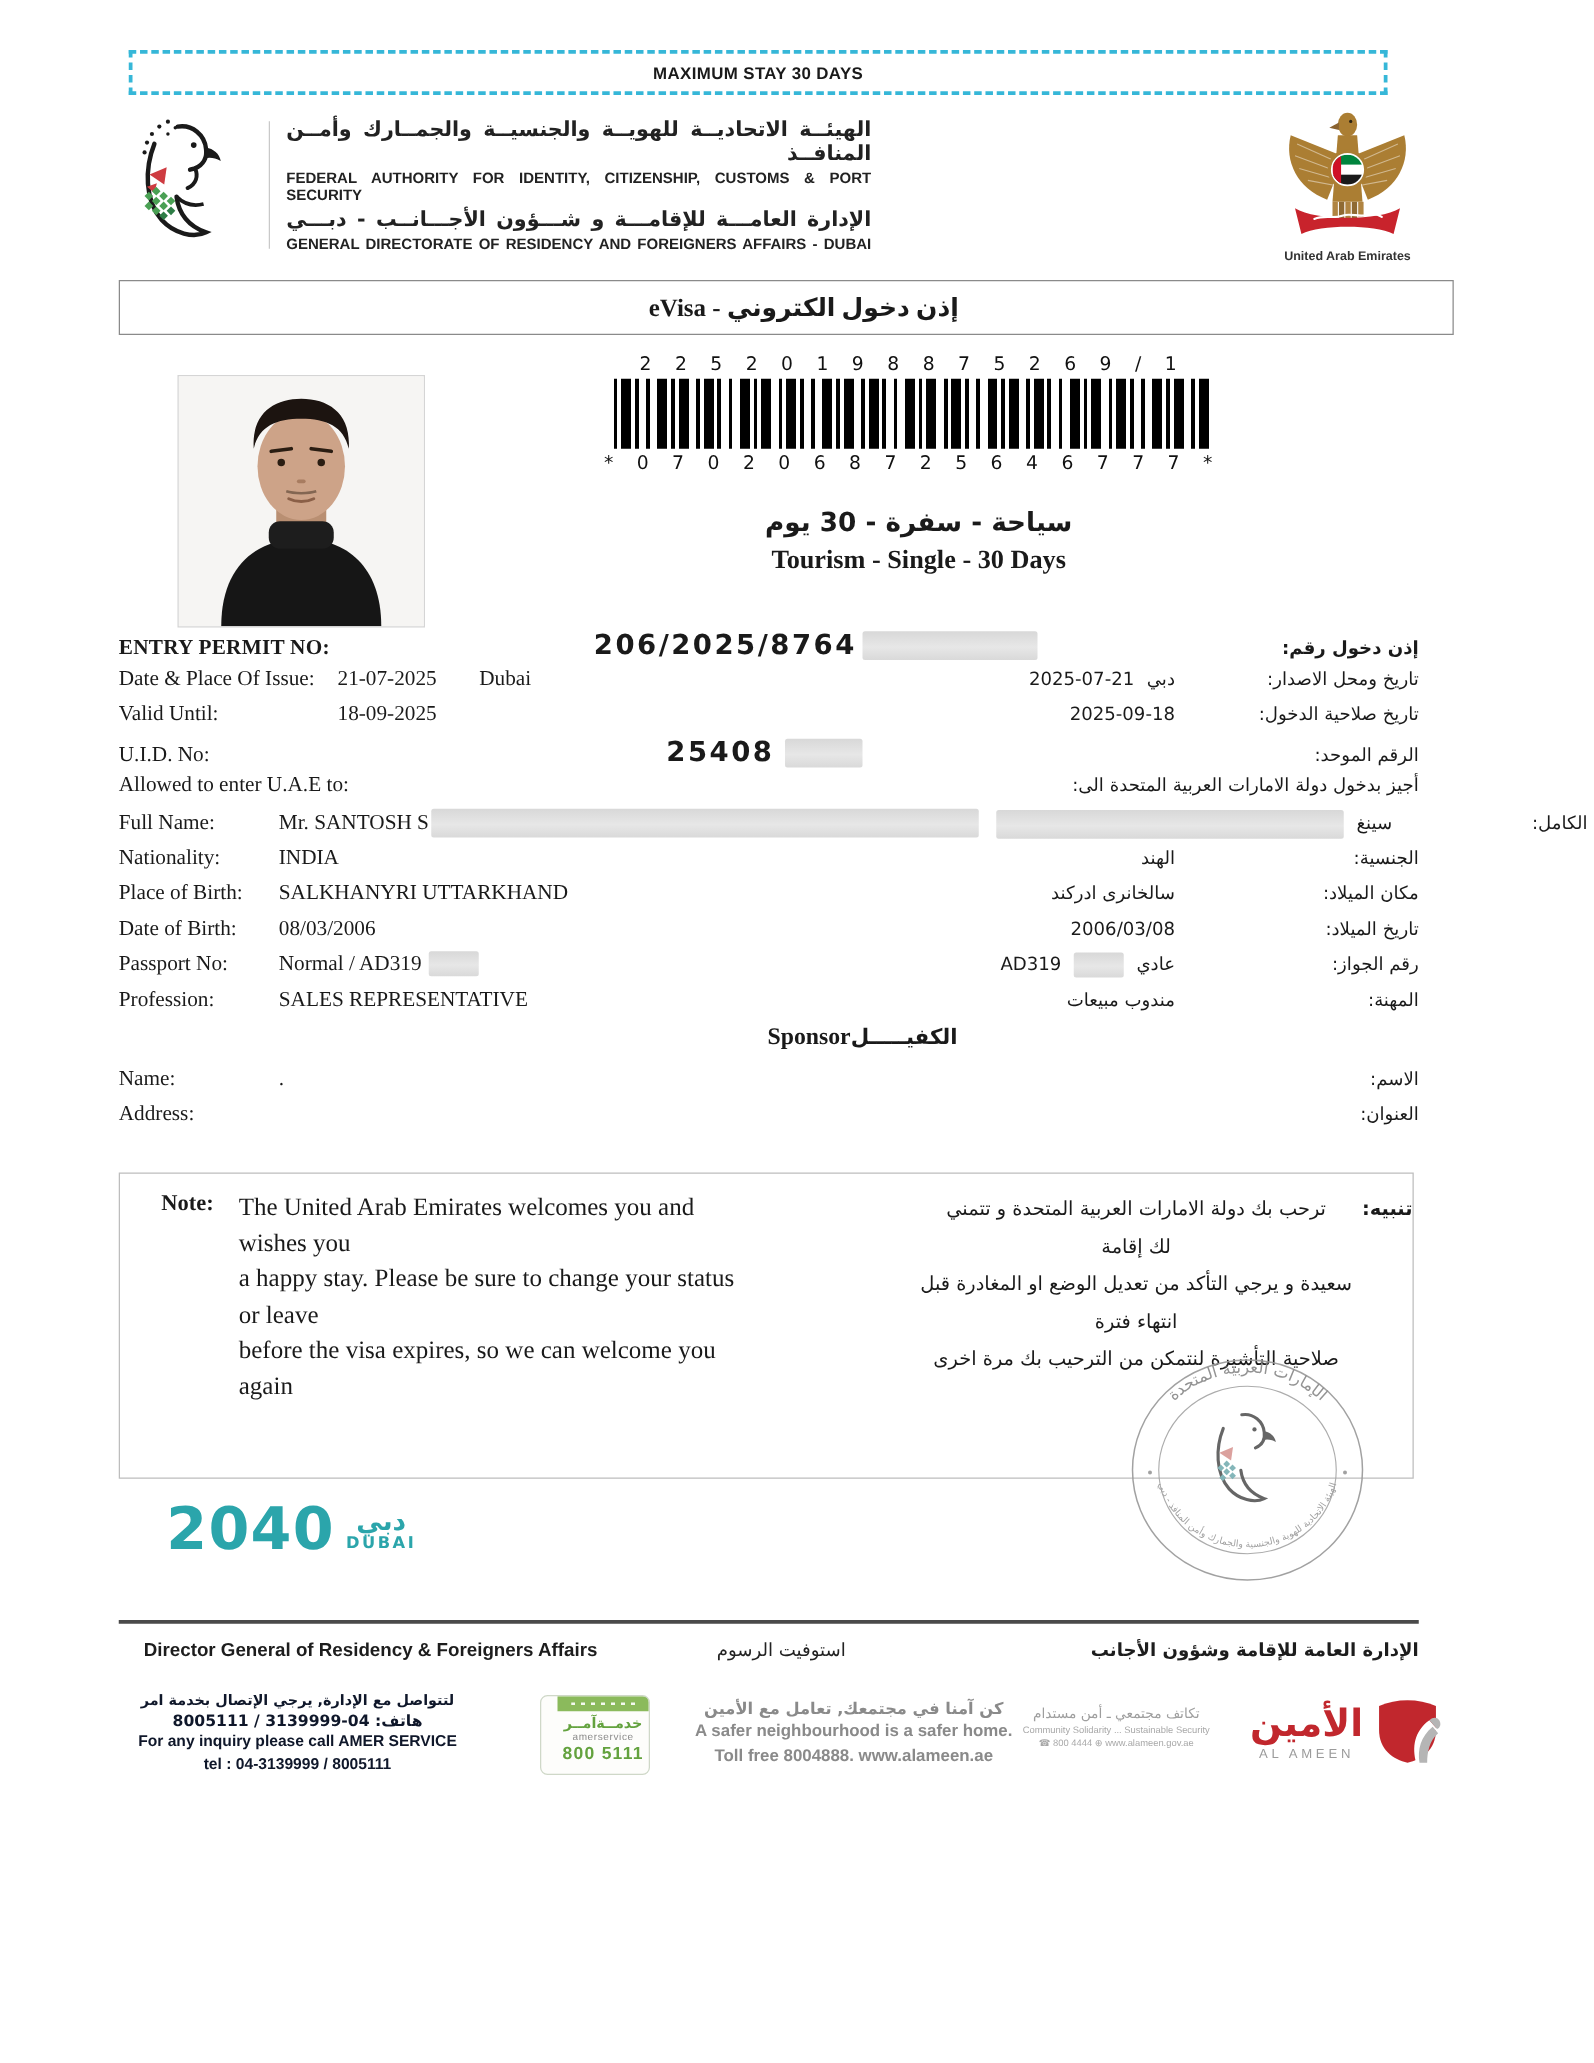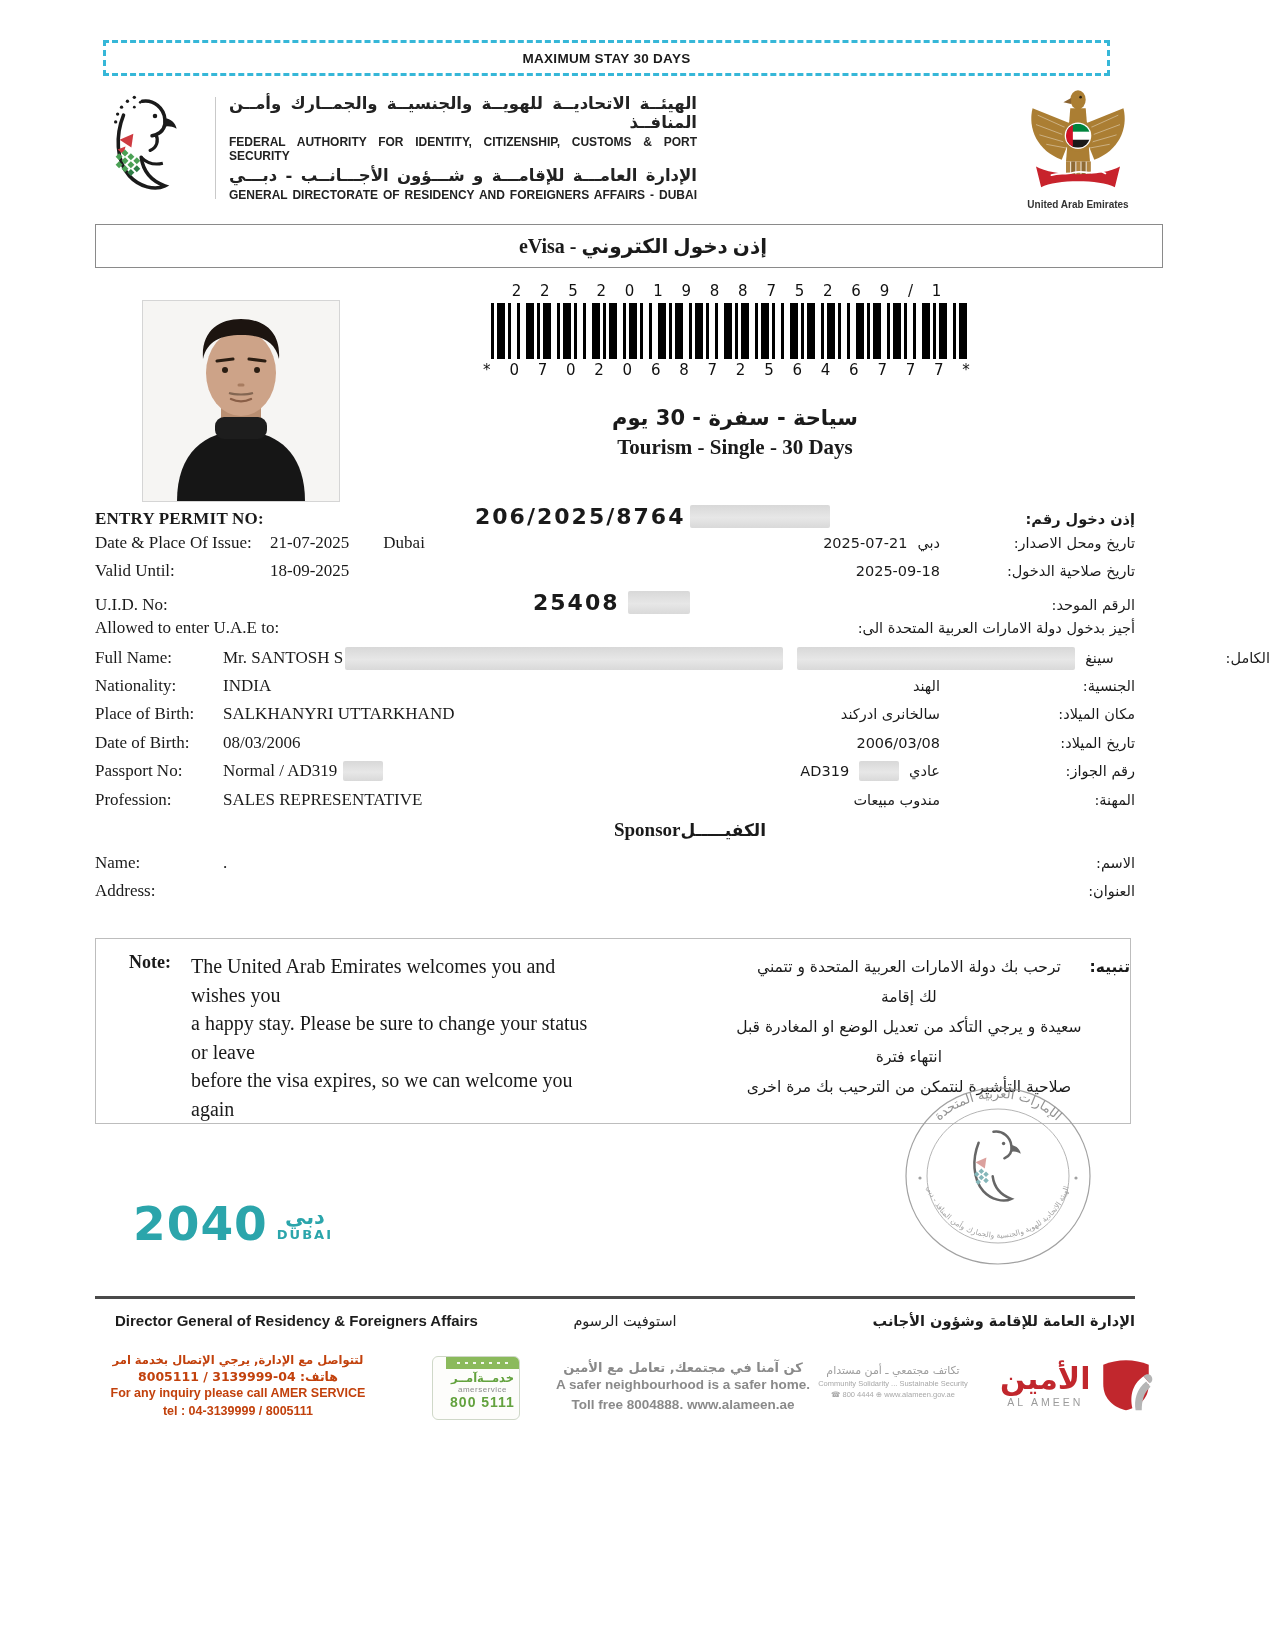--- a/index.html
+++ b/index.html
@@ -55,21 +55,21 @@
        font-family:"DejaVu Sans",sans-serif;font-size:14.5px;}
   .lar.bold{font-weight:bold;}
   .bignum{font-family:"DejaVu Sans",sans-serif;font-weight:bold;font-size:22px;letter-spacing:2px;}
   .redact{display:inline-block;height:23px;border-radius:2px;
           background:linear-gradient(180deg,#d8d8d8,#e7e7e7 55%,#d9d9d9);}
   .sponsor-row{display:flex;align-items:baseline;justify-content:center;height:34px;padding-left:150px;}
   .sp-en{font-weight:bold;font-size:19px;}
   .sp-ar{direction:rtl;font-family:"DejaVu Sans",sans-serif;font-weight:bold;font-size:17px;}
 
   
-  .note-box{position:absolute;left:95px;top:938px;width:1036px;height:186px;border:1px solid #bdbdbd;
+  .note-box{position:absolute;left:95px;top:938px;width:1036px;height:245px;border:1px solid #bdbdbd;
             display:flex;align-items:flex-start;padding-top:13px;box-sizing:border-box;}
   .note-label-en{width:95px;padding-left:33px;font-weight:bold;font-size:18px;flex-shrink:0;box-sizing:border-box;padding-left:33px;}
   .note-lines-en{width:462px;font-size:20px;line-height:28.5px;}
   .note-spacer{flex:1;}
   .note-ar{direction:rtl;display:flex;align-items:flex-start;padding-left:6px;}
   .note-label-ar{font-family:"DejaVu Sans",sans-serif;font-weight:bold;font-size:15.5px;margin-left:8px;line-height:30px;}
   .note-lines-ar{font-family:"DejaVu Sans",sans-serif;font-size:15.5px;line-height:30px;text-align:center;max-width:430px;}
 
   
   .d2040{position:absolute;left:133px;top:1200px;display:flex;align-items:center;color:#2ba5ab;}
@@ -83,21 +83,21 @@
 
   
   .footline{position:absolute;left:95px;top:1296px;width:1040px;height:3px;background:#4a4a4a;}
   .footrow{position:absolute;left:95px;top:1312px;width:1040px;display:flex;align-items:center;
            font-family:"Liberation Sans","DejaVu Sans",sans-serif;}
   .fr-left{flex:1;font-weight:bold;font-size:15px;padding-left:20px;color:#1d1d1d;}
   .fr-center{direction:rtl;font-family:"DejaVu Sans",sans-serif;font-size:14.5px;color:#222;}
   .fr-right{flex:1;text-align:right;direction:rtl;font-family:"DejaVu Sans",sans-serif;font-weight:bold;font-size:14.5px;color:#1d1d1d;}
 
   
-  .amer-left{position:absolute;left:110px;top:1352px;width:256px;text-align:center;color:#c2410c;}
+  .amer-left{position:absolute;left:110px;top:1352px;width:256px;text-align:center;color:#0f172a;}
   .amer-left .ar{direction:rtl;font-family:"DejaVu Sans",sans-serif;font-weight:bold;font-size:11.5px;line-height:1.45;}
   .amer-left .ar2{direction:rtl;font-family:"DejaVu Sans",sans-serif;font-weight:bold;font-size:12.5px;}
   .amer-left .en{font-family:"Liberation Sans",sans-serif;font-weight:bold;font-size:12.5px;line-height:1.5;}
   .badge{position:absolute;left:432px;top:1356px;width:88px;height:64px;border:1px solid #cfd8c8;border-radius:6px;
          overflow:hidden;background:#fdfdfb;text-align:center;box-sizing:border-box;padding-left:13px;}
   .badge-strip{height:12px;background:#8bba5c;
         background-image:repeating-linear-gradient(90deg,rgba(255,255,255,.9) 0 3px,rgba(139,186,92,0) 3px 8px);
         background-size:70% 2px;background-repeat:no-repeat;background-position:center 5px;}
   .badge-ar{direction:rtl;font-family:"DejaVu Sans",sans-serif;font-weight:bold;font-size:11.5px;color:#63a23e;margin-top:2px;}
   .badge-en{font-family:"Liberation Sans",sans-serif;font-size:8px;color:#8b8b8b;letter-spacing:.5px;}

